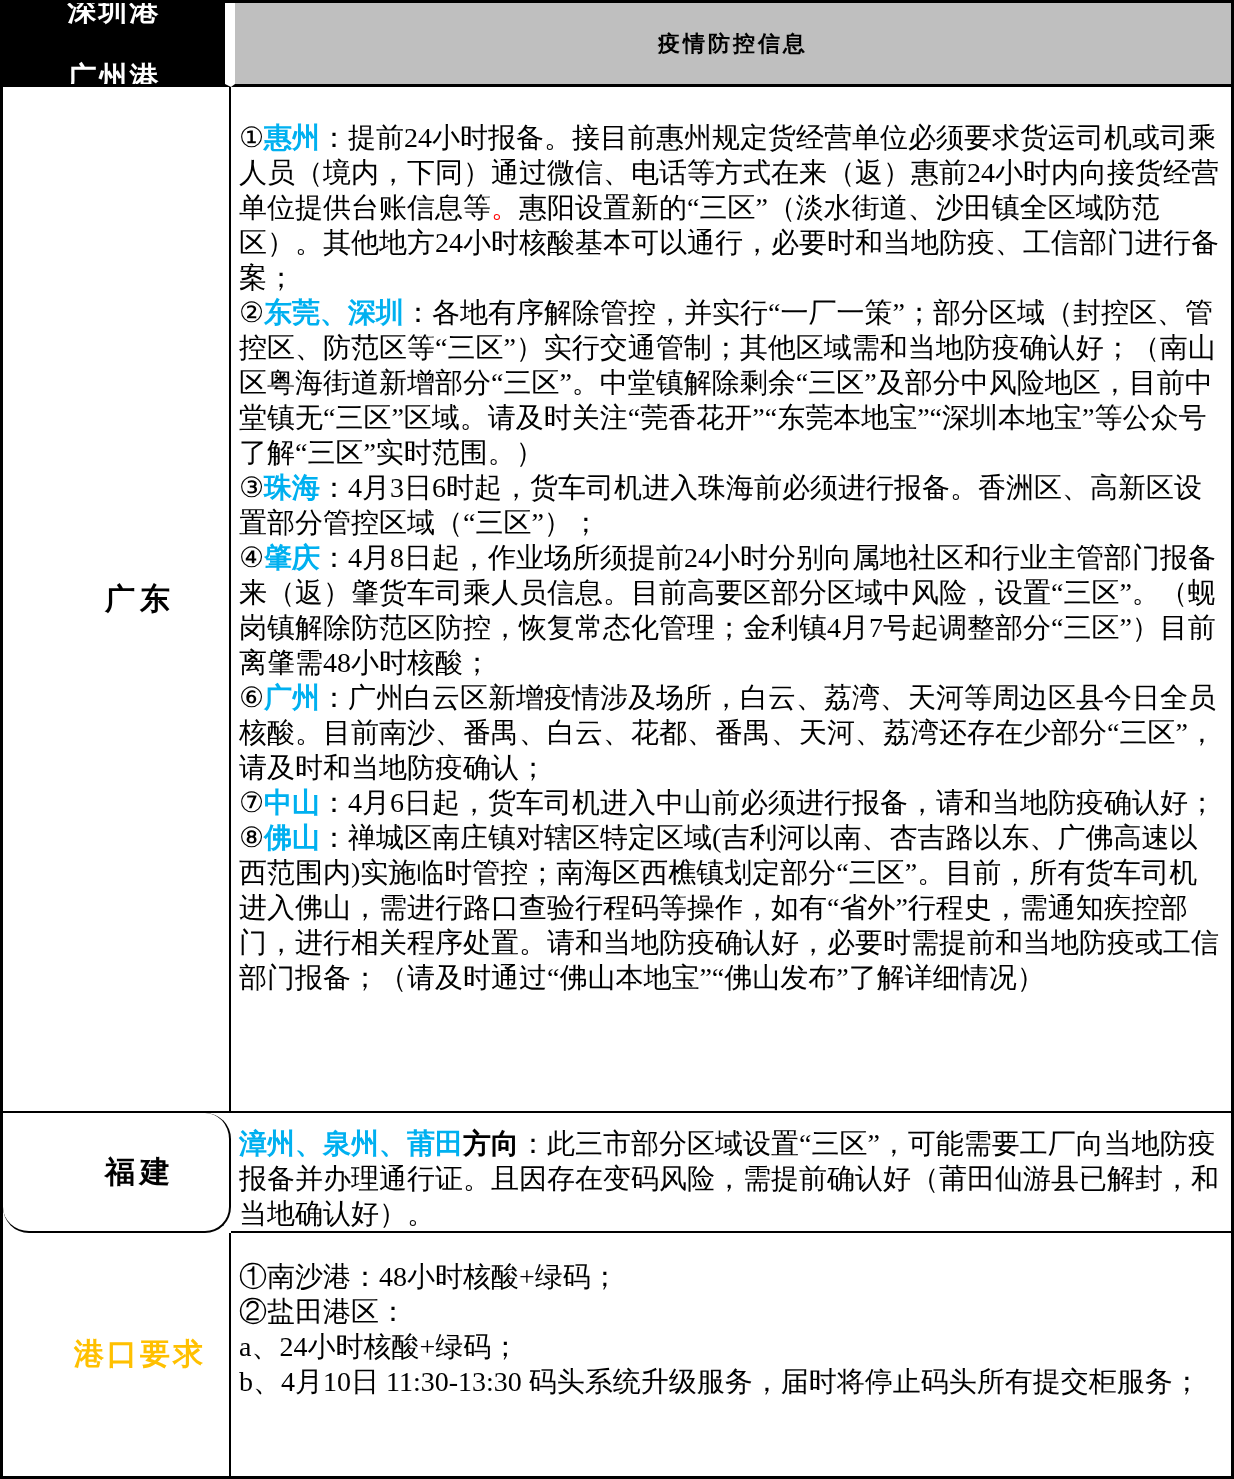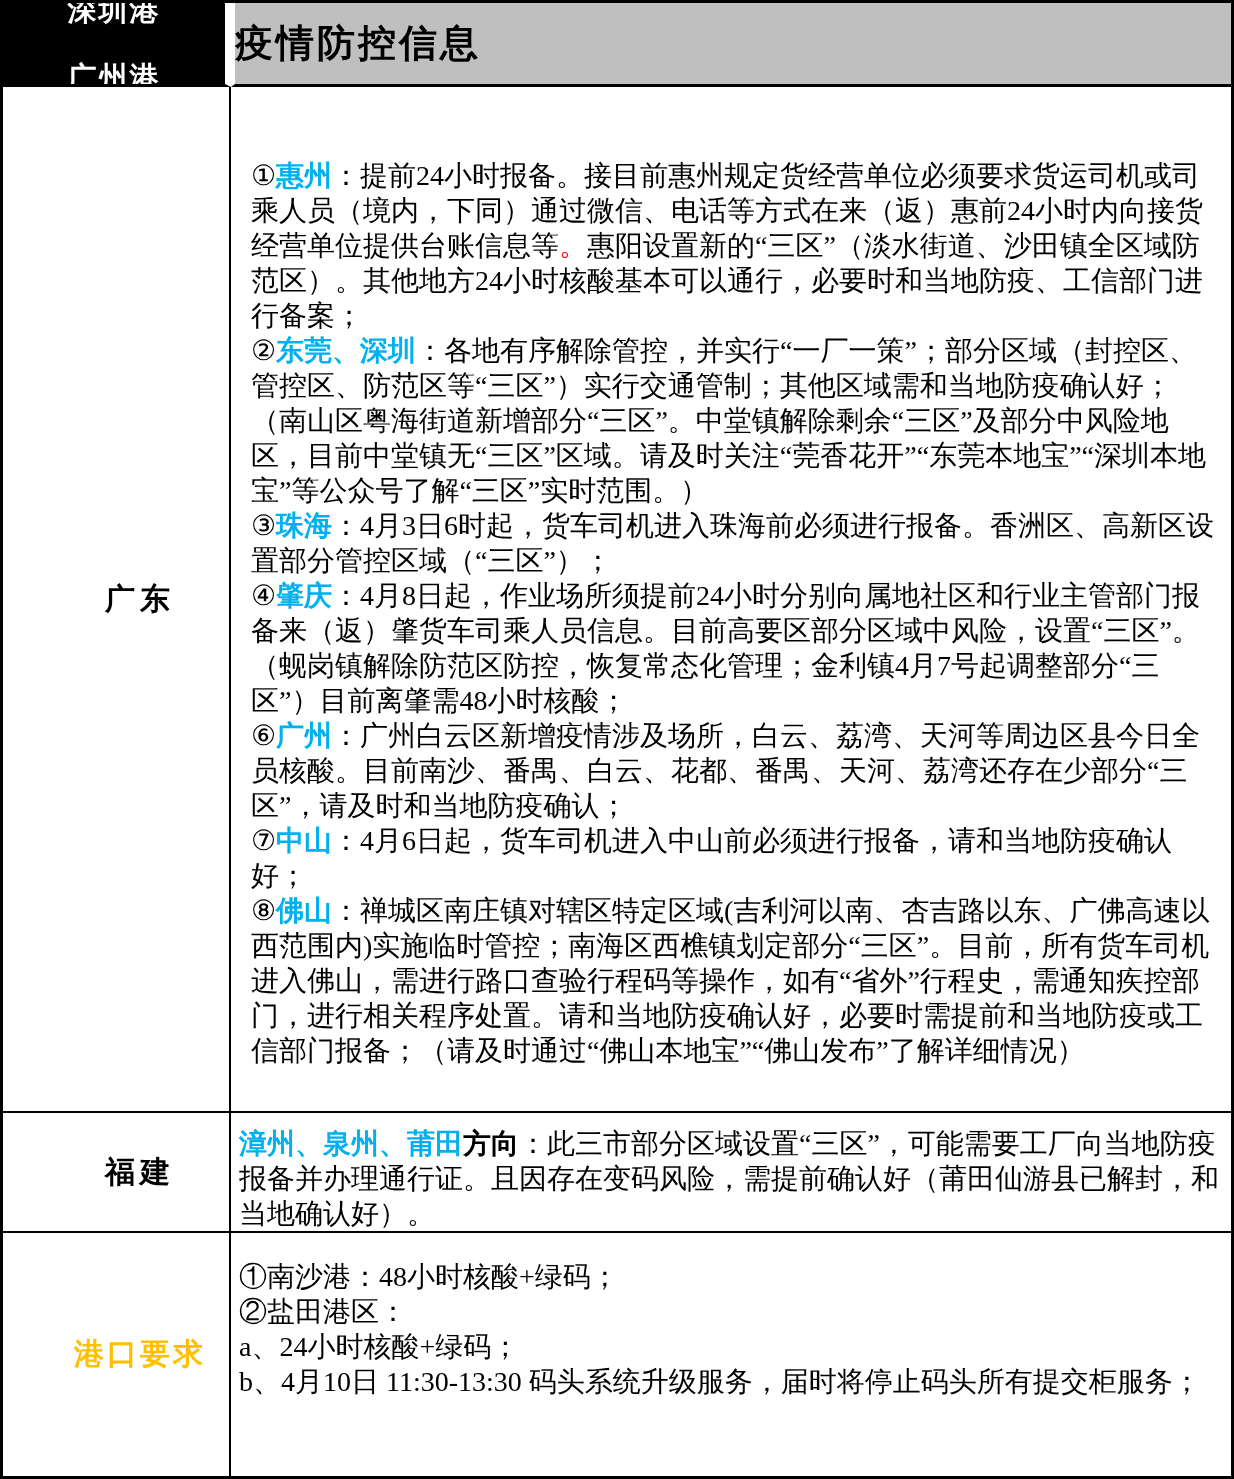--- a/index.html
+++ b/index.html
@@ -30,40 +30,40 @@
     grid-column:1;grid-row:1;
     background:var(--hdr-black);color:#fff;
     border-right:6px solid #fff;border-bottom:3px solid #000;
     display:flex;flex-direction:column;align-items:center;justify-content:center;
     font-weight:bold;font-size:29px;line-height:39px;letter-spacing:2px;gap:28px;
   }
   .hdr-right{
     grid-column:2;grid-row:1;
     background:var(--hdr-gray);
     border-left:4px solid #fff;border-bottom:3px solid #000;
-    display:flex;align-items:center;justify-content:flex-start;
-    font-weight:bold;font-size:38px;letter-spacing:3px;
+    display:flex;align-items:center;justify-content:center;
+    font-weight:bold;font-size:22px;letter-spacing:3px;
   }
   
   .lab{
     grid-column:1;
     border-right:2px solid #000;
     display:flex;align-items:center;justify-content:center;
     font-weight:bold;font-size:30px;letter-spacing:5px;padding-left:48px;
   }
   .lab.r2{grid-row:2;border-bottom:2px solid #000;}
-  .lab.r3{grid-row:3;border-bottom:2px solid #000;}
+  .lab.r3{grid-row:3;border-bottom:2px solid #000;border-radius:26px;}
   .lab.r4{grid-row:4;letter-spacing:3px;justify-content:center;}
   .label-orange{color:var(--orange);}
   
   .txt{
     grid-column:2;
     font-size:28px;line-height:35px;
   }
-  .txt.r2{grid-row:2;border-bottom:2px solid #000;padding:33px 8px 0 20px;margin-top:38px;}
+  .txt.r2{grid-row:2;border-bottom:2px solid #000;padding:33px 8px 0 8px;}
   .txt.r3{grid-row:3;border-bottom:2px solid #000;padding:13px 8px 8px 8px;}
   .txt.r4{grid-row:4;padding:26px 8px 0 8px;}
   .para{margin:0;}
   .seg-plain{color:#000;}
   .seg-blue{color:var(--blue);font-weight:bold;}
   .seg-red{color:var(--red);}
   .seg-bold{color:#000;font-weight:bold;}
 </style>
 </head>
 <body>

